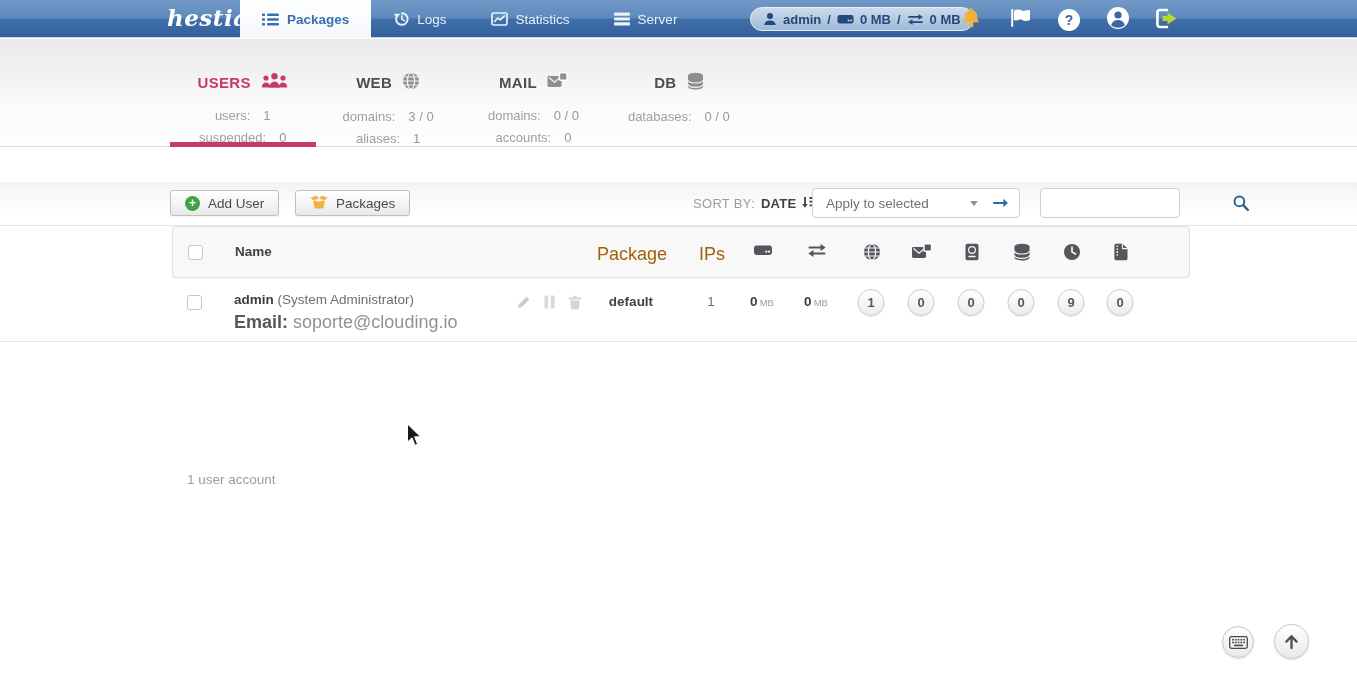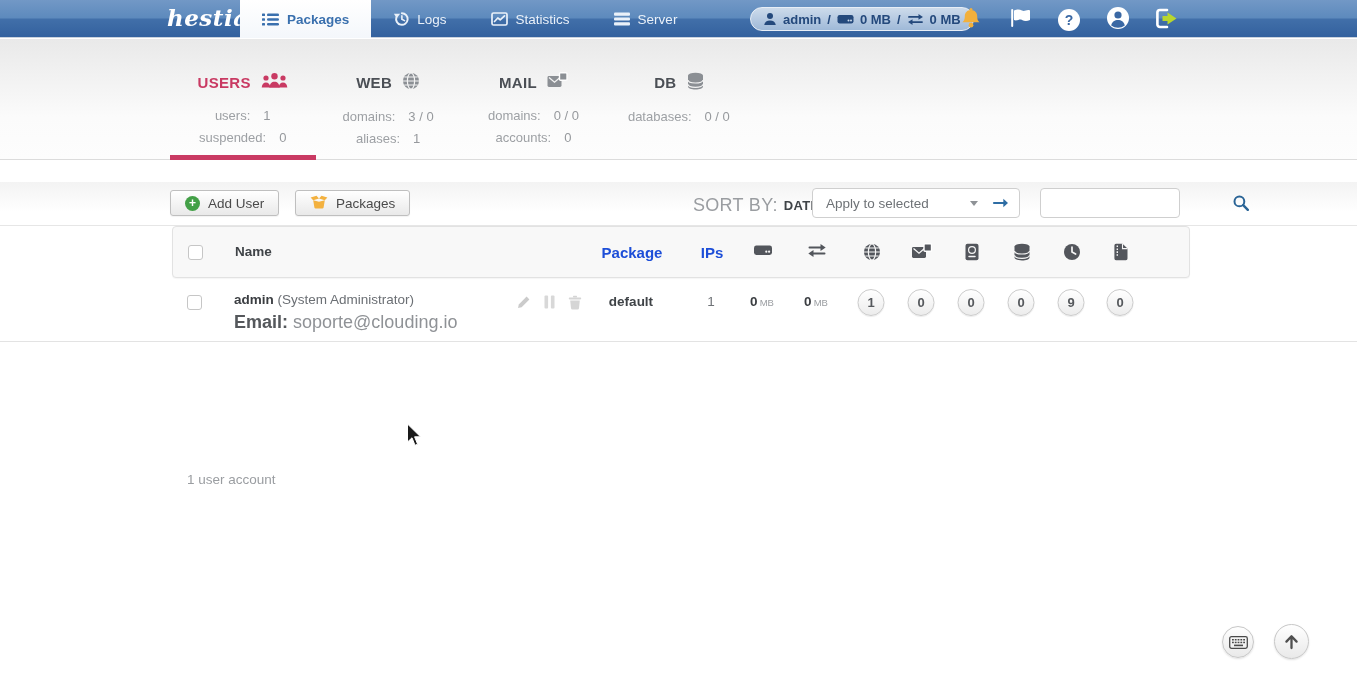--- a/index.html
+++ b/index.html
@@ -24,21 +24,21 @@
     background:linear-gradient(#cddbeb,#9fb9d8); border:1px solid #e8eef6;
     color:#24497c; font-size:13px; font-weight:bold; cursor:pointer; }
   .usage-pill svg { display:block; }
 
   .nav-iconbtn { position:absolute; top:8px; width:24px; height:24px; display:flex;
     align-items:center; justify-content:center; cursor:pointer; }
   .circle-glyph { width:22px; height:22px; border-radius:50%; background:#fff; color:#3a68a4;
     font-weight:bold; font-size:14px; display:flex; align-items:center; justify-content:center; }
 
   
-  .stats-band { position:absolute; left:0; top:39px; width:1357px; height:121px;
+  .stats-band { position:absolute; left:0; top:39px; width:1357px; height:108px;
     background:linear-gradient(180deg,#e9e9e9 0%,#fbfbfb 65%,#fdfdfd 100%);
     border-bottom:1px solid #dcdcdc;padding-left:36px; }
   .stats-cols { position:absolute; left:170px; top:0; width:1018px; height:100%; display:flex; }
   .stat-col { width:145.4px; text-align:center; padding-top:33px; cursor:pointer; }
   .stat-title { display:flex; align-items:center; justify-content:center; gap:10px;
     font-size:15px; font-weight:bold; color:#4b4f55; letter-spacing:0.3px; margin-bottom:13px; }
   .stat-col.active .stat-title { color:#c93a63; }
   .stat-row { font-size:13px; color:#9da0a4; line-height:22px; }
   .stat-row .stat-value { margin-left:13px; color:#96999d; }
   .active-underline { position:absolute; left:170px; bottom:-1px; width:146px; height:5px; background:#c93a63; }
@@ -46,21 +46,21 @@
   
   .toolbar-band { position:absolute; left:0; top:182px; width:1357px; height:44px;
     background:linear-gradient(180deg,#f3f3f3,#ffffff 70%); border-bottom:1px solid #e6e6e6; }
   .btn { position:absolute; top:8px; height:26px; display:flex; align-items:center; gap:8px;
     padding:0 14px; border:1px solid #bfbfbf; border-radius:3px;
     background:linear-gradient(#ffffff,#e9e9e9); color:#4a4a4a; font-size:13.5px; cursor:pointer;
     box-shadow:0 1px 1px rgba(0,0,0,.05); }
   .plus-circle { width:15px; height:15px; border-radius:50%; background:#43a047; color:#fff;
     font-size:12px; font-weight:bold; display:flex; align-items:center; justify-content:center; line-height:1; }
   .sort-wrap { position:absolute; left:693px; top:13px; display:flex; align-items:center; gap:6px; }
-  .sort-label { font-size:18px; color:#9a9da1; letter-spacing:0.3px; }
+  .sort-label { font-size:13px; color:#9a9da1; letter-spacing:0.3px; }
   .sort-value { font-size:13px; color:#3f4347; font-weight:bold; letter-spacing:0.3px; cursor:pointer;
     display:flex; align-items:center; gap:4px; }
   .apply-select { position:absolute; left:812px; top:6px; width:208px; height:30px;
     border:1px solid #cfcfcf; border-radius:4px; background:#fff; display:flex; align-items:center;
     padding:0 10px 0 13px; cursor:pointer; }
   .apply-select .sel-text { flex:0 0 auto; font-size:13.5px; color:#6e7276; }
   .apply-select .caret { margin-left:auto; width:0; height:0; border-left:4px solid transparent;
     border-right:4px solid transparent; border-top:5px solid #8e9296; }
   .apply-select .go { margin-left:14px; display:flex; align-items:center; cursor:pointer; }
   .search-box { position:absolute; left:1040px; top:6px; width:140px; height:30px;
@@ -69,22 +69,22 @@
     font-size:13px; color:#444; background:transparent; font-family:inherit; }
   .search-box .mag { padding-right:8px; display:flex; align-items:center; cursor:pointer; }
 
   
   .table-panel { position:absolute; left:172px; top:226px; width:1018px; height:52px;
     background:#f8f8f8; border:1px solid #e2e2e2; border-radius:4px;
     box-shadow:0 1px 1px rgba(0,0,0,.04); }
   .chk { position:absolute; width:15px; height:15px; border:1px solid #c6c6c6; border-radius:3px;
     background:#fff; cursor:pointer; }
   .hdr-name { position:absolute; left:62px; top:17px; font-size:13.5px; font-weight:bold; color:#3f4347; }
-  .hdr-center { position:absolute; top:17px; transform:translateX(-50%); font-size:15px;
-    font-weight:bold; color:#1d4ed8; }
+  .hdr-center { position:absolute; top:17px; transform:translateX(-50%); font-size:18px;
+    font-weight:normal; color:#a16207; }
   .hdr-icon { position:absolute; top:16px; transform:translateX(-50%); }
 
   .user-row { position:absolute; left:172px; top:278px; width:1018px; height:63px; background:transparent; }
   .row-divider { position:absolute; left:0; top:341px; width:1357px; height:1px; background:#e3e3e3; }
   .row-name { position:absolute; left:62px; top:14px; font-size:13.5px; color:#6b6f74; }
   .row-name b { color:#3b3e42; }
   .row-email { position:absolute; left:62px; top:34px; font-size:18px; color:#8f9296; }
   .row-email b { color:#55585c; }
   .row-action { position:absolute; top:17px; cursor:pointer; }
   .row-center { position:absolute; top:16px; transform:translateX(-50%); font-size:13.5px; color:#6f7377; }

